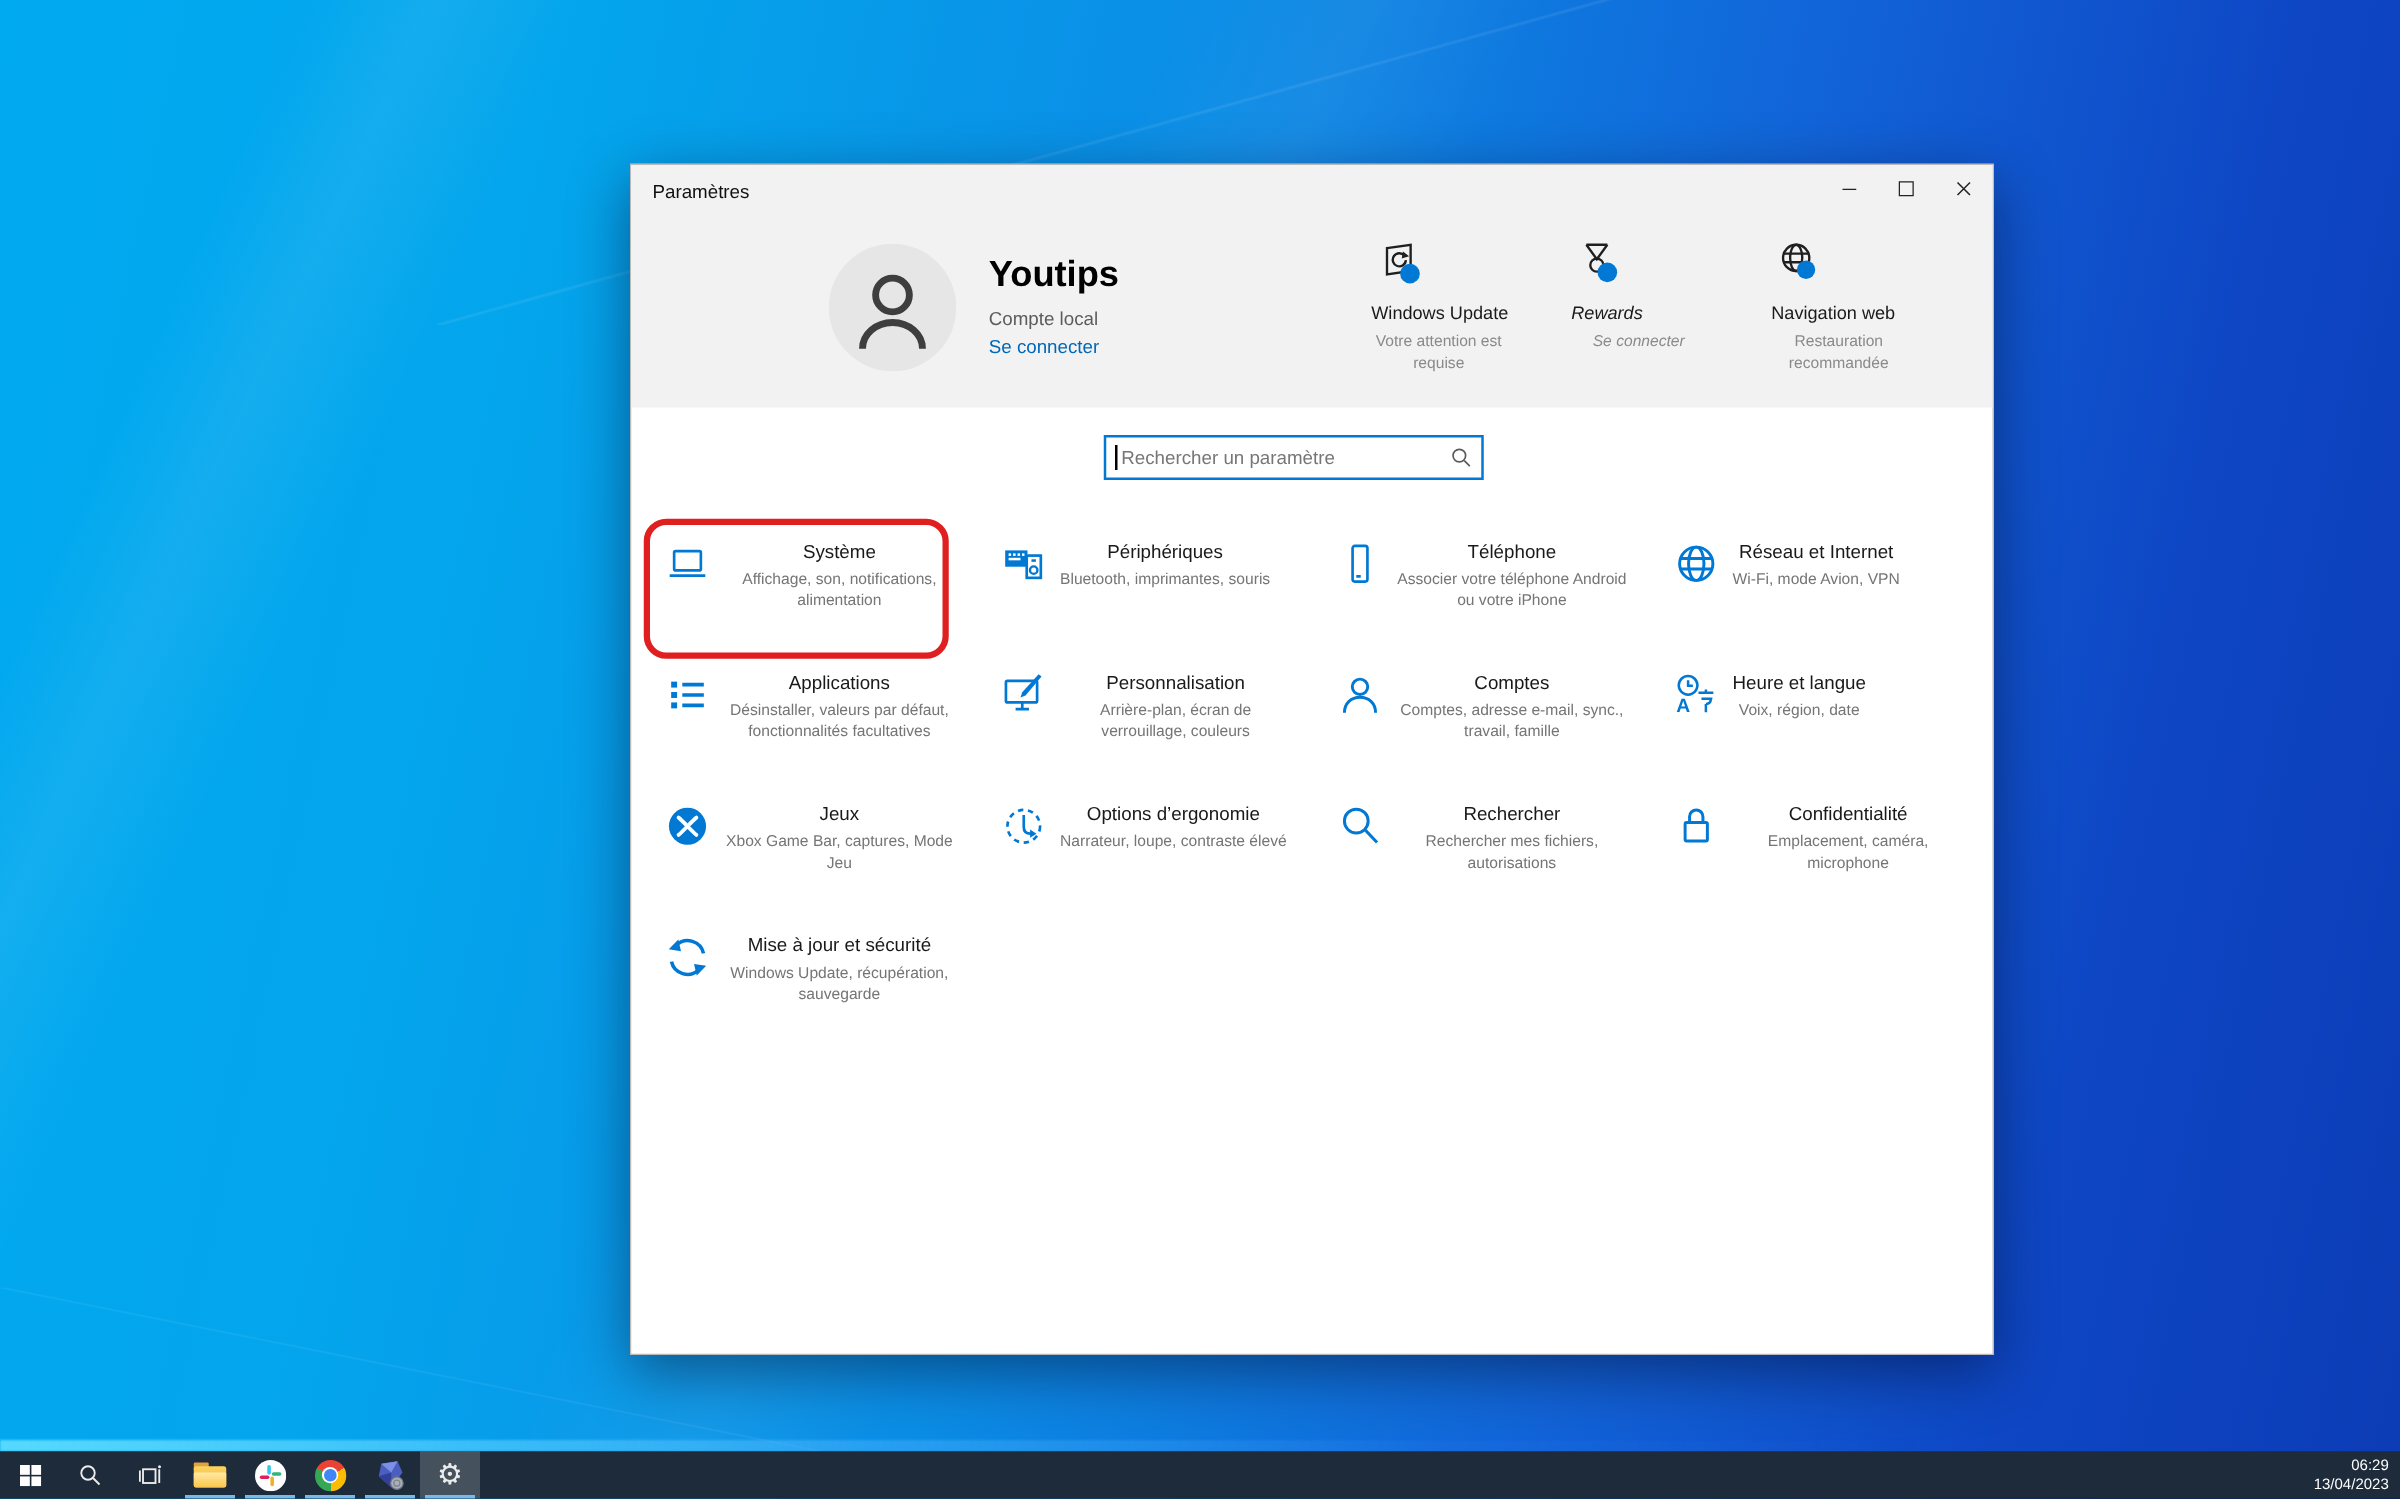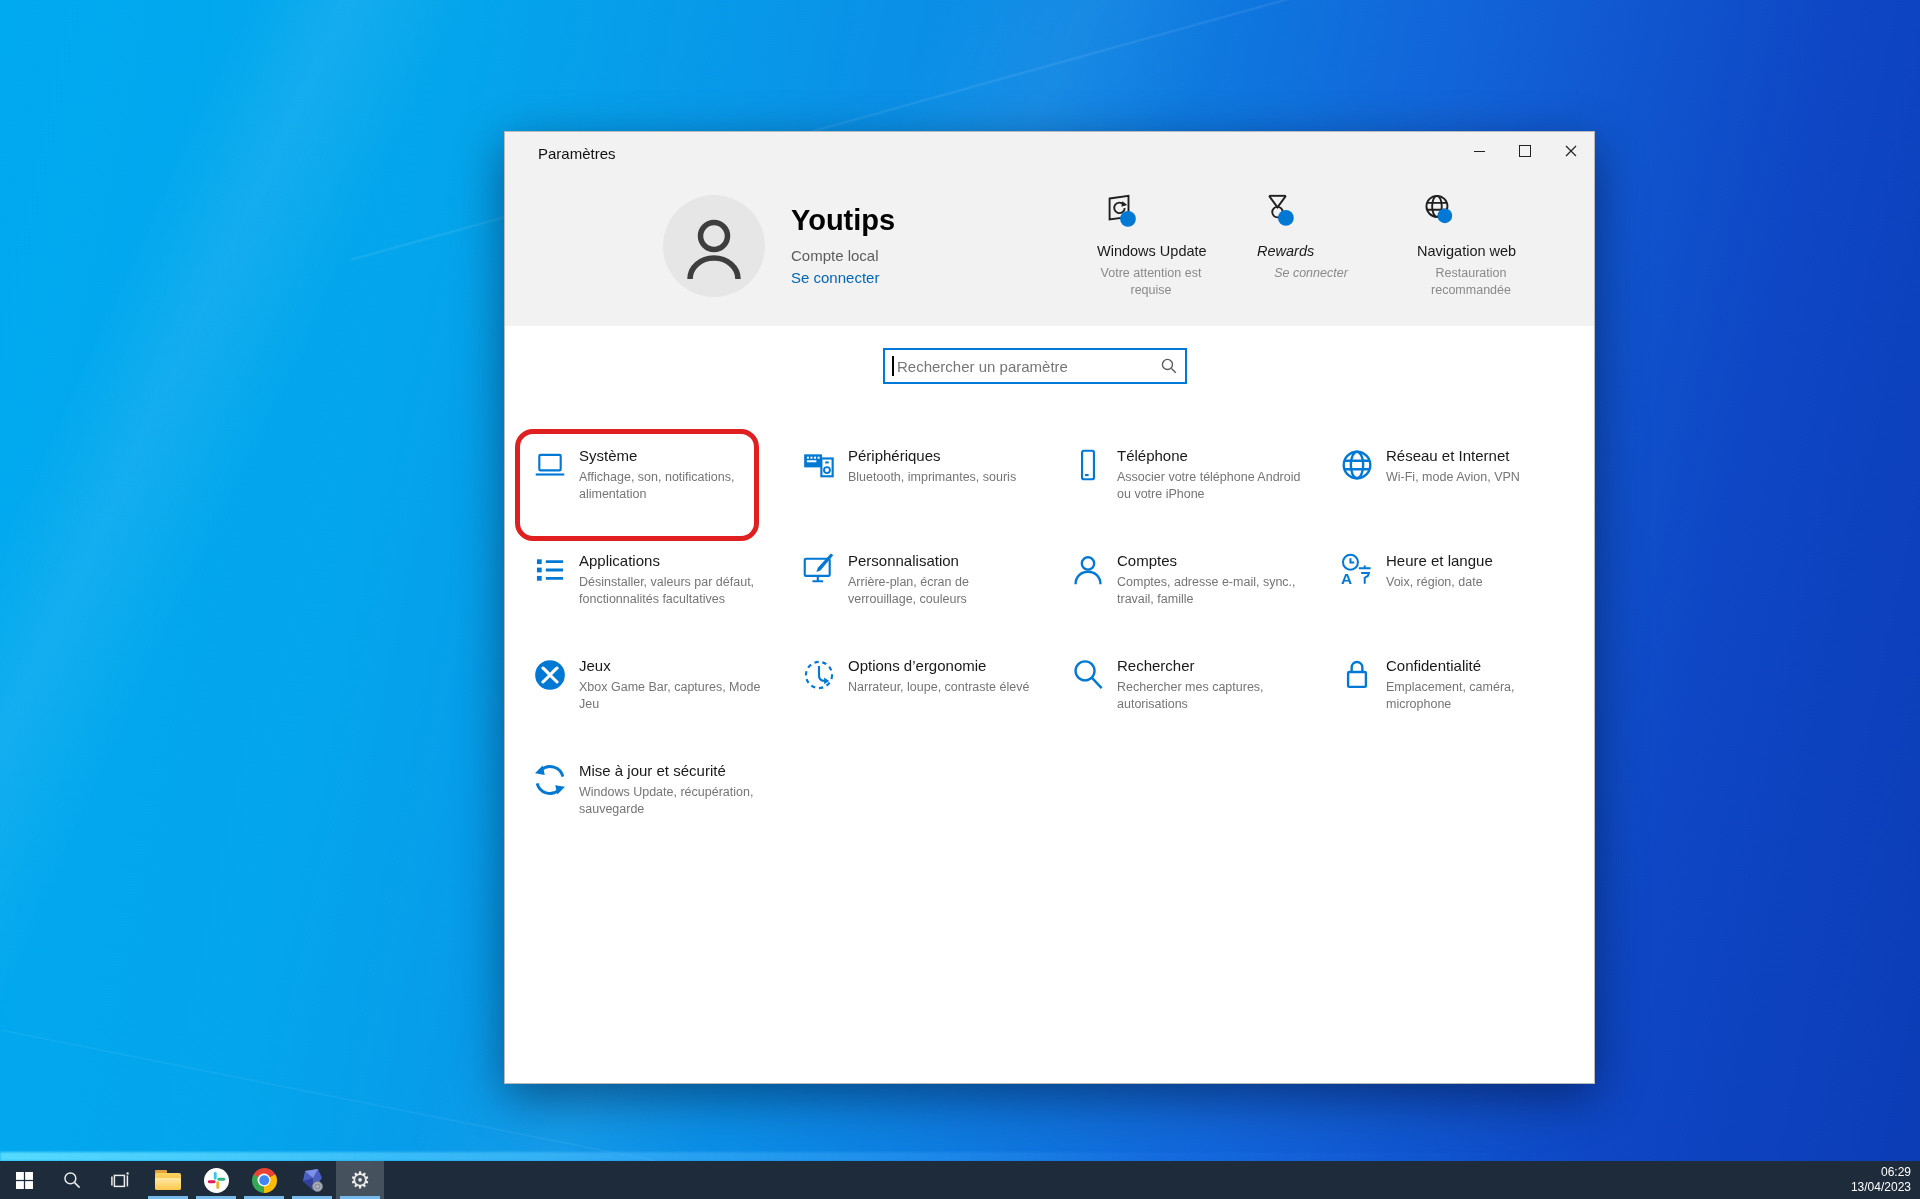--- a/index.html
+++ b/index.html
@@ -18,21 +18,21 @@
       linear-gradient(to top right,transparent 49.7%,rgba(255,255,255,.14) 50%,transparent 50.4%);
       width:900px;height:180px;top:1030px;left:0;opacity:.5;}
   .horizon{position:absolute;left:0;right:0;bottom:38px;height:9px;pointer-events:none;
       background:linear-gradient(to right,rgba(90,220,255,.95),rgba(70,180,252,.5) 35%,rgba(40,120,240,.18) 60%,transparent 80%);
       filter:blur(1px);}
 
   
   .win{position:absolute;left:504px;top:131px;width:1089px;height:951px;background:#fff;
        border:1px solid #b9b9b9;box-shadow:0 14px 45px rgba(0,0,25,.45);}
   .win-header{position:absolute;top:0;left:0;right:0;height:194px;background:#f2f2f2;}
-  .win-title{position:absolute;left:17px;top:13px;font-size:15px;color:#111;margin-left:16px;}
+  .win-title{position:absolute;left:17px;top:13px;font-size:15px;color:#111;}
   .caption{position:absolute;right:0;top:0;display:flex;}
   .cap-btn{width:46px;height:38px;display:flex;align-items:center;justify-content:center;cursor:pointer;}
   .glyph-min{width:11px;height:1px;background:#222;}
   .glyph-max{width:10px;height:10px;border:1px solid #222;}
 
   .avatar{position:absolute;left:158px;top:63px;width:102px;height:102px;}
   .user-name{position:absolute;left:286px;top:72px;font-size:29px;font-weight:700;color:#000;line-height:32px;}
   .user-type{position:absolute;left:286px;top:115px;font-size:15px;color:#5c5c5c;}
   .user-link{position:absolute;left:286px;top:137px;font-size:15px;color:#0067b8;cursor:pointer;}
 
@@ -42,21 +42,21 @@
   .status-label{font-size:14.5px;color:#1a1a1a;margin-bottom:6px;}
   .status-sub{font-size:12.5px;color:#8a8a8a;line-height:17px;width:108px;text-align:center;}
 
   .search-wrap{position:absolute;top:216px;left:378px;width:304px;height:36px;}
   .search-wrap input{box-sizing:border-box;width:100%;height:100%;border:2px solid #0078d4;background:#fff;
       font-family:"Liberation Sans",sans-serif;font-size:15px;color:#333;padding:0 34px 0 12px;outline:none;}
   .search-wrap input::placeholder{color:#767676;}
   .search-caret{position:absolute;left:9px;top:8px;width:1.5px;height:20px;background:#000;}
   .search-glass{position:absolute;right:9px;top:9px;width:18px;height:18px;}
 
-  .grid{position:absolute;left:26px;top:314px;display:grid;grid-template-columns:repeat(4,269px);grid-auto-rows:105px;}
+  .grid{position:absolute;left:26px;top:300px;display:grid;grid-template-columns:repeat(4,269px);grid-auto-rows:105px;text-align:center;}
   .tile{position:relative;display:flex;gap:10px;padding-right:20px;cursor:pointer;}
   .tile-icon{width:38px;height:38px;flex:0 0 38px;color:#0078d4;}
   .tile-title{font-size:15px;color:#191919;line-height:20px;margin-bottom:3px;}
   .tile-sub{font-size:12.5px;color:#757575;line-height:17px;max-width:185px;}
   .red-box{position:absolute;left:-16px;top:-17px;width:234px;height:102px;border:5px solid #e02020;
            border-radius:18px;pointer-events:none;z-index:5;}
 
   
   .taskbar{position:absolute;left:0;bottom:0;width:100%;height:38px;background:#1d2b3a;display:flex;align-items:stretch;z-index:10;}
   .tb-btn{width:48px;display:flex;align-items:center;justify-content:center;position:relative;cursor:pointer;}
@@ -325,21 +325,21 @@
 
       <div class="tile">
         <svg class="tile-icon" viewBox="0 0 32 32">
           <g fill="none" stroke="currentColor" stroke-width="2">
             <circle cx="13.5" cy="12.5" r="8"></circle>
             <path d="M19.6 18.6 L27.5 27"></path>
           </g>
         </svg>
         <div class="tile-text">
           <div class="tile-title">Rechercher</div>
-          <div class="tile-sub">Rechercher mes captures, autorisations</div>
+          <div class="tile-sub">Rechercher mes fichiers, autorisations</div>
         </div>
       </div>
 
       <div class="tile">
         <svg class="tile-icon" viewBox="0 0 32 32">
           <g fill="none" stroke="currentColor" stroke-width="2">
             <rect x="8.5" y="13.5" width="15" height="12.5" rx="1"></rect>
             <path d="M11.5 13.5 V9.5 a4.5 4.5 0 0 1 9 0 V13.5"></path>
           </g>
         </svg>

